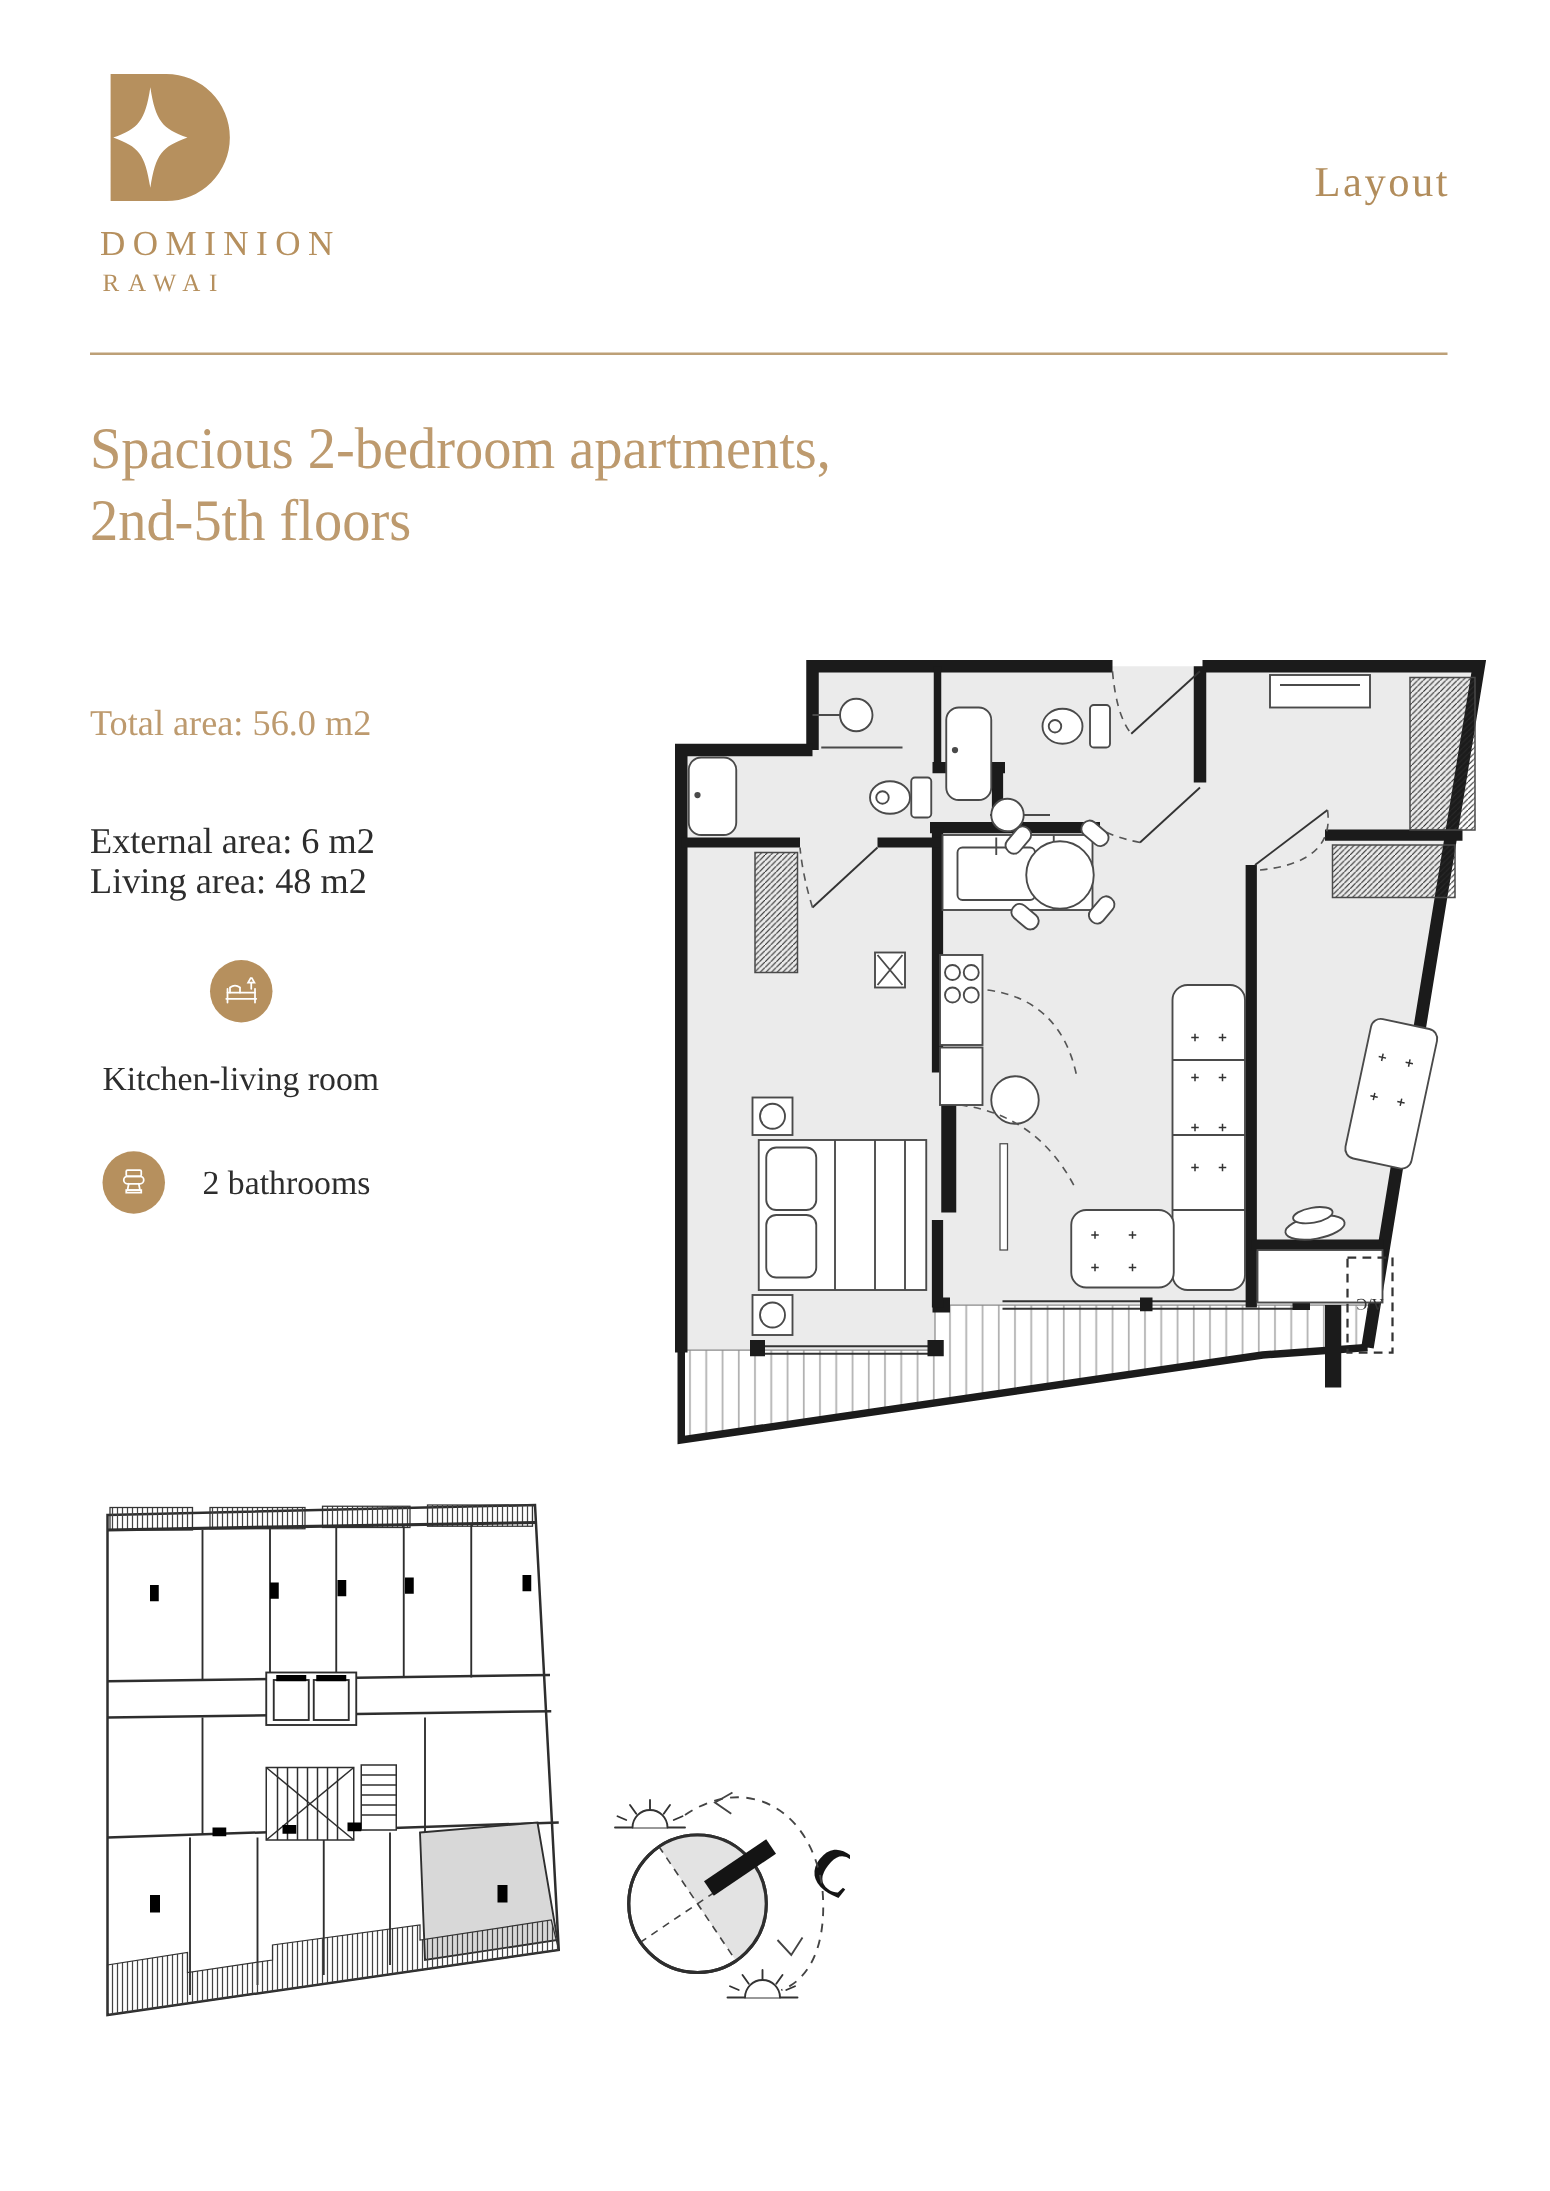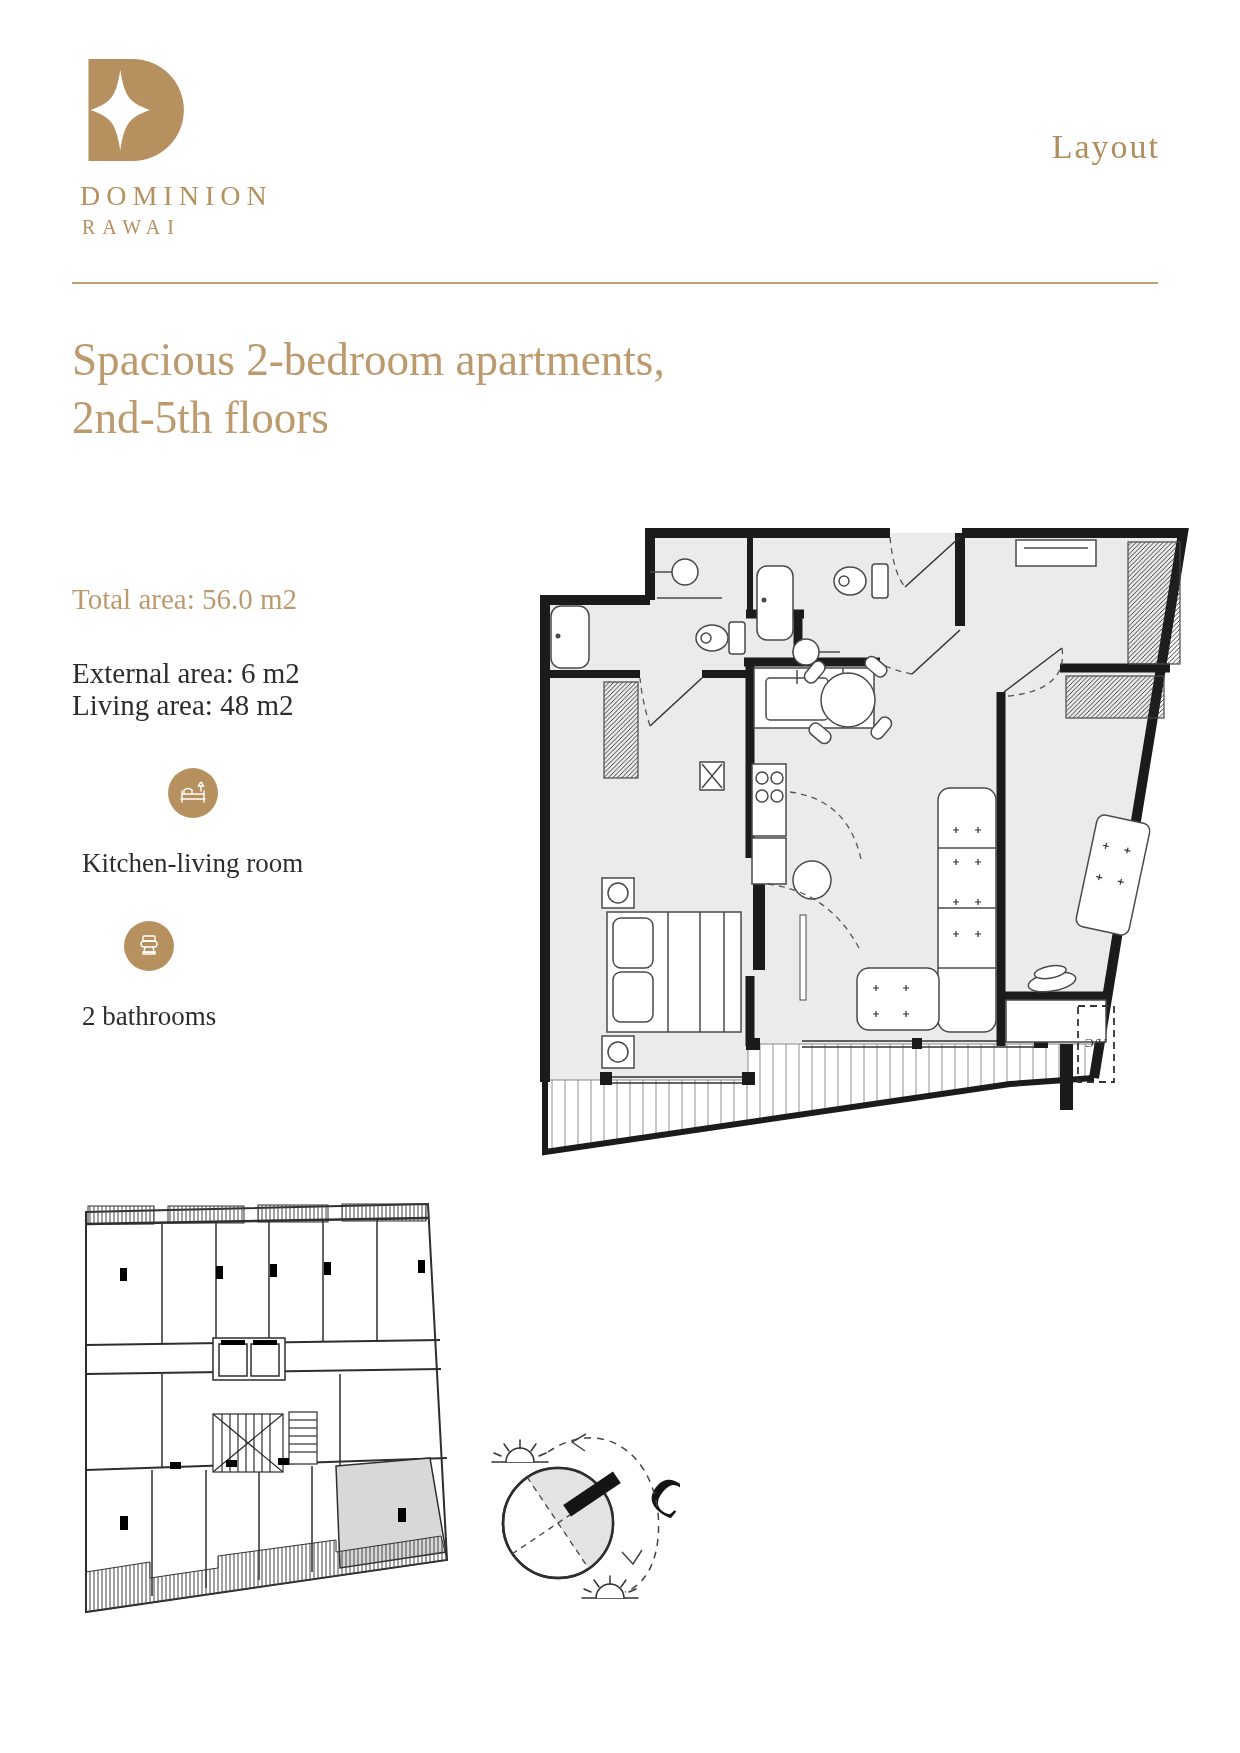--- a/index.html
+++ b/index.html
@@ -38,41 +38,41 @@
   <div class="abs brand-name" style="left:80px;top:180px;">DOMINION</div>
   <div class="abs brand-loc" style="left:82px;top:216px;">RAWAI</div>
 
   <div class="abs page-title" style="right:80px;top:128px;">Layout</div>
 
   <div class="abs divider" style="left:72px;top:282px;width:1086px;"></div>
 
   <div class="abs listing-title" style="left:72px;top:330px;">Spacious 2-bedroom apartments,</div>
   <div class="abs listing-title" style="left:72px;top:388px;">2nd-5th floors</div>
 
-  <div class="abs area-line gold" style="left:72px;top:563px;margin-top:20px;">Total area: 56.0 m2</div>
+  <div class="abs area-line gold" style="left:72px;top:563px;">Total area: 56.0 m2</div>
   <div class="abs area-line" style="left:72px;top:646px;margin-top:43px;">Living area: 48 m2</div>
   <div class="abs area-line" style="left:72px;top:657px;">External area: 6 m2</div>
 
   <div class="abs feature-row" style="left:82px;top:768px;flex-direction:column;">
     <span class="feature-icon">
       <svg width="30" height="30" viewBox="0 0 30 30" stroke="#fff" stroke-width="1.4" fill="none" stroke-linecap="round">
         <line x1="3" y1="21" x2="27" y2="21"></line>
           <line x1="4" y1="21" x2="4" y2="24"></line>
         <line x1="26" y1="21" x2="26" y2="24"></line>
           <line x1="4" y1="21" x2="4" y2="13"></line>
         <line x1="26" y1="21" x2="26" y2="13"></line>
           <line x1="4" y1="16" x2="26" y2="16"></line>
         <path d="M6,16 V12 Q10,9 14,12 V16"></path>
           <line x1="23" y1="13" x2="23" y2="8"></line>
         <path d="M20.5,8 h5 l-2,-3.5 h-1 z"></path>
       </svg>
     </span>
     <span class="feature-label">Kitchen-living room</span>
   </div>
-  <div class="abs feature-row" style="left:82px;top:921px;flex-direction:column;">
+  <div class="abs feature-row" style="left:82px;top:921px;">
     <span class="feature-icon">
       <svg width="30" height="30" viewBox="0 0 30 30" stroke="#fff" stroke-width="1.4" fill="none" stroke-linecap="round">
         <rect x="9" y="5" width="12" height="5" rx="1"></rect>
         <rect x="7" y="10" width="16" height="6" rx="3"></rect>
         <path d="M11,16 L10,21 H20 L19,16"></path>
         <path d="M9,21 h12 v2 h-12 z"></path>
       </svg>
     </span>
     <span class="feature-label">2 bathrooms</span>
   </div>

